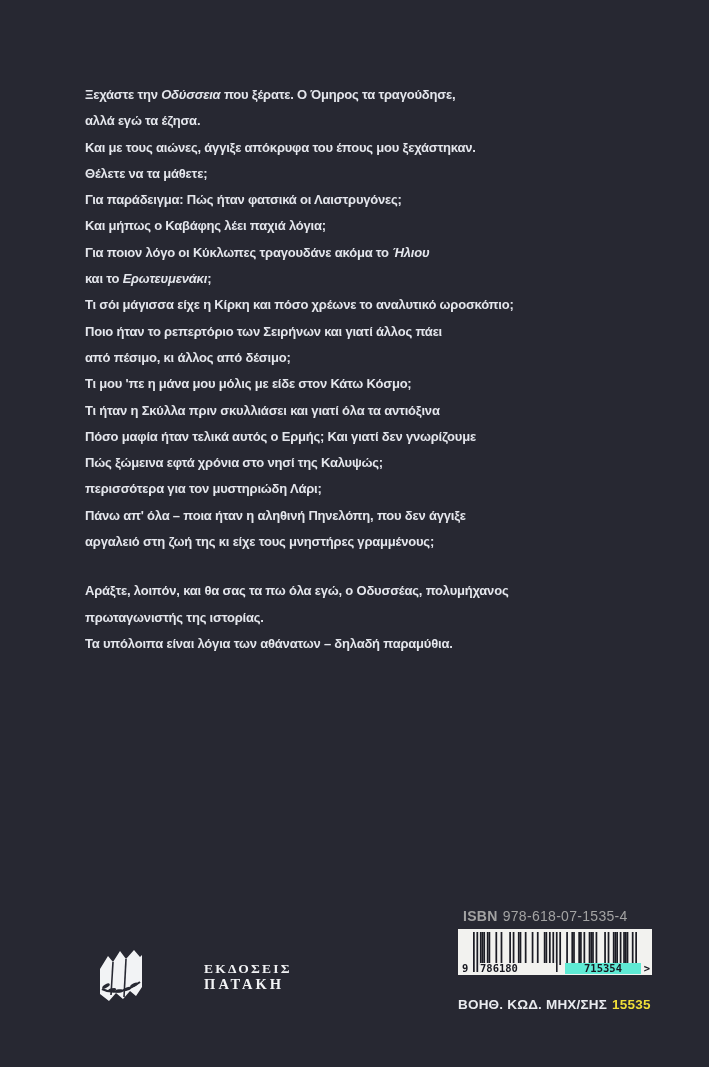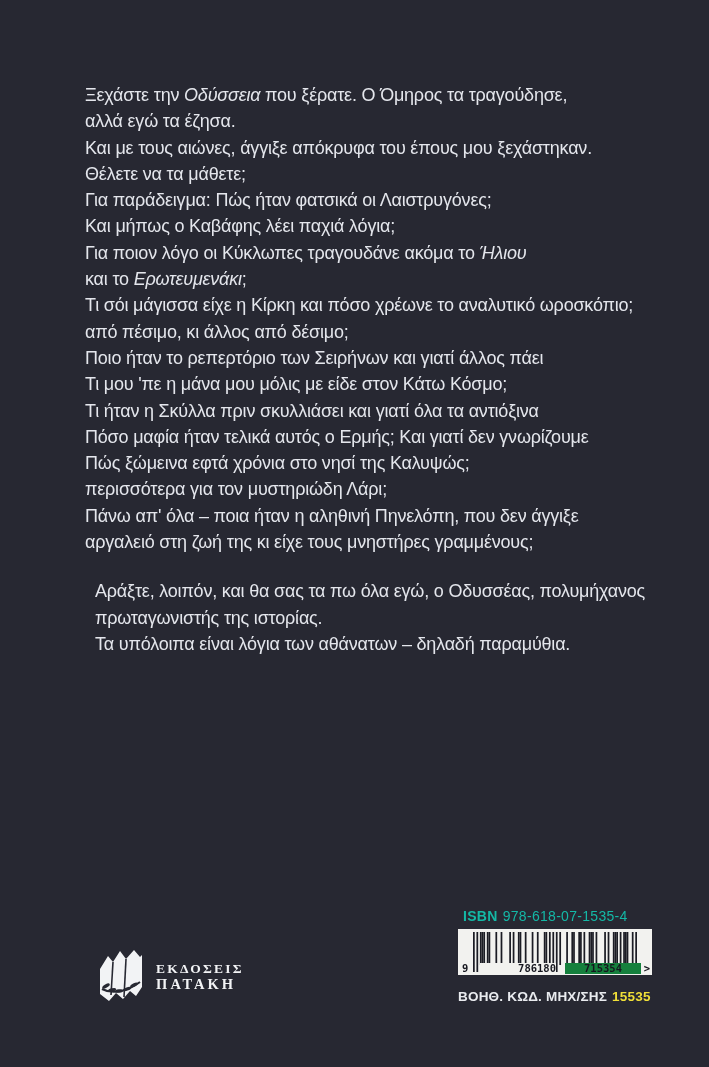--- a/index.html
+++ b/index.html
@@ -3,69 +3,69 @@
 <meta charset="utf-8">
 <style>
   html,body{margin:0;padding:0;}
   body{
     width:709px;height:1067px;position:relative;overflow:hidden;
     background:#272832;
     font-family:"Liberation Sans","DejaVu Sans",sans-serif;
   }
   .back-text{
     position:absolute;left:85px;top:82px;width:580px;
-    color:#e4e6ec;font-size:18px;line-height:26.3px;letter-spacing:-0.2px;
-    font-weight:400;
+    color:#e4e6ec;font-size:13px;line-height:26.3px;letter-spacing:-0.2px;
+    font-weight:700;
   }
-  .back-text .para + .para{margin-top:23px;margin-left:10px;}
+  .back-text .para + .para{margin-top:23px;}
   .back-text .it{font-style:italic;}
   .line{white-space:nowrap;}
 
   
-  .logo{position:absolute;left:95px;top:946px;display:flex;align-items:flex-start;}
+  .logo{position:absolute;left:95px;top:946px;display:flex;align-items:flex-start;gap:48px;}
   .logo svg{display:block;}
   .logo-text{margin-left:9px;padding-top:15px;color:#f2f3f5;
     font-family:"Liberation Serif","DejaVu Serif",serif;font-weight:bold;}
   .logo-text .l1{font-size:13.5px;letter-spacing:2.2px;line-height:15px;}
   .logo-text .l2{font-size:14.5px;letter-spacing:3.1px;line-height:17px;}
 
   
   .barcode-section{position:absolute;left:458px;top:908px;width:194px;}
-  .isbn-line{color:#14b8a6;font-size:14px;letter-spacing:0.3px;padding-left:5px;
+  .isbn-line{color:#a3a3a3;font-size:14px;letter-spacing:0.3px;padding-left:5px;
     margin-bottom:5px;white-space:nowrap;}
   .isbn-line b{font-weight:bold;margin-right:5px;}
   .barcode-box{position:relative;width:194px;height:46px;background:#f2f2ef;}
   .barcode-box svg{position:absolute;left:15px;top:3px;}
   .bc-digit{position:absolute;bottom:1px;color:#16171f;
     font-family:"DejaVu Sans Mono","Liberation Mono",monospace;
     font-size:10.5px;font-weight:bold;line-height:11px;}
   .bc-9{left:4px;}
-  .bc-g1{left:22px;width:76px;text-align:right;background:#f2f2ef;}
-  .bc-g2{left:107px;width:76px;text-align:center;background:#15803d;}
+  .bc-g1{left:22px;width:76px;text-align:left;background:#f2f2ef;}
+  .bc-g2{left:107px;width:76px;text-align:center;background:#5eead4;}
   .bc-gt{right:2px;}
-  .aux-line{margin-top:14px;color:#e9ebef;font-size:13.5px;font-weight:bold;
+  .aux-line{margin-top:22px;color:#e9ebef;font-size:13.5px;font-weight:bold;
     letter-spacing:0.2px;white-space:nowrap;}
   .aux-line .val{color:#f0df38;margin-left:5px;}
 </style>
 </head>
 <body>
 
 <div class="back-text">
     <div class="para">
       <div class="line"><span>Ξεχάστε την </span><span class="it">Οδύσσεια</span><span> που ξέρατε. Ο Όμηρος τα τραγούδησε,</span></div>
       <div class="line"><span>αλλά εγώ τα έζησα.</span></div>
       <div class="line"><span>Και με τους αιώνες, άγγιξε απόκρυφα του έπους μου ξεχάστηκαν.</span></div>
       <div class="line"><span>Θέλετε να τα μάθετε;</span></div>
       <div class="line"><span>Για παράδειγμα: Πώς ήταν φατσικά οι Λαιστρυγόνες;</span></div>
       <div class="line"><span>Και μήπως ο Καβάφης λέει παχιά λόγια;</span></div>
       <div class="line"><span>Για ποιον λόγο οι Κύκλωπες τραγουδάνε ακόμα το </span><span class="it">Ήλιου</span></div>
       <div class="line"><span>και το </span><span class="it">Ερωτευμενάκι</span><span>;</span></div>
       <div class="line"><span>Τι σόι μάγισσα είχε η Κίρκη και πόσο χρέωνε το αναλυτικό ωροσκόπιο;</span></div>
+      <div class="line"><span>Ποιο ήταν το ρεπερτόριο των Σειρήνων και γιατί άλλος πάει</span></div>
       <div class="line"><span>από πέσιμο, κι άλλος από δέσιμο;</span></div>
-      <div class="line"><span>Ποιο ήταν το ρεπερτόριο των Σειρήνων και γιατί άλλος πάει</span></div>
       <div class="line"><span>Τι μου 'πε η μάνα μου μόλις με είδε στον Κάτω Κόσμο;</span></div>
       <div class="line"><span>Τι ήταν η Σκύλλα πριν σκυλλιάσει και γιατί όλα τα αντιόξινα</span></div>
       <div class="line"><span>Πόσο μαφία ήταν τελικά αυτός ο Ερμής; Και γιατί δεν γνωρίζουμε</span></div>
       <div class="line"><span>Πώς ξώμεινα εφτά χρόνια στο νησί της Καλυψώς;</span></div>
       <div class="line"><span>περισσότερα για τον μυστηριώδη Λάρι;</span></div>
       <div class="line"><span>Πάνω απ' όλα – ποια ήταν η αληθινή Πηνελόπη, που δεν άγγιξε</span></div>
       <div class="line"><span>αργαλειό στη ζωή της κι είχε τους μνηστήρες γραμμένους;</span></div>
     </div>
     <div class="para">
       <div class="line"><span>Αράξτε, λοιπόν, και θα σας τα πω όλα εγώ, ο Οδυσσέας, πολυμήχανος</span></div>

